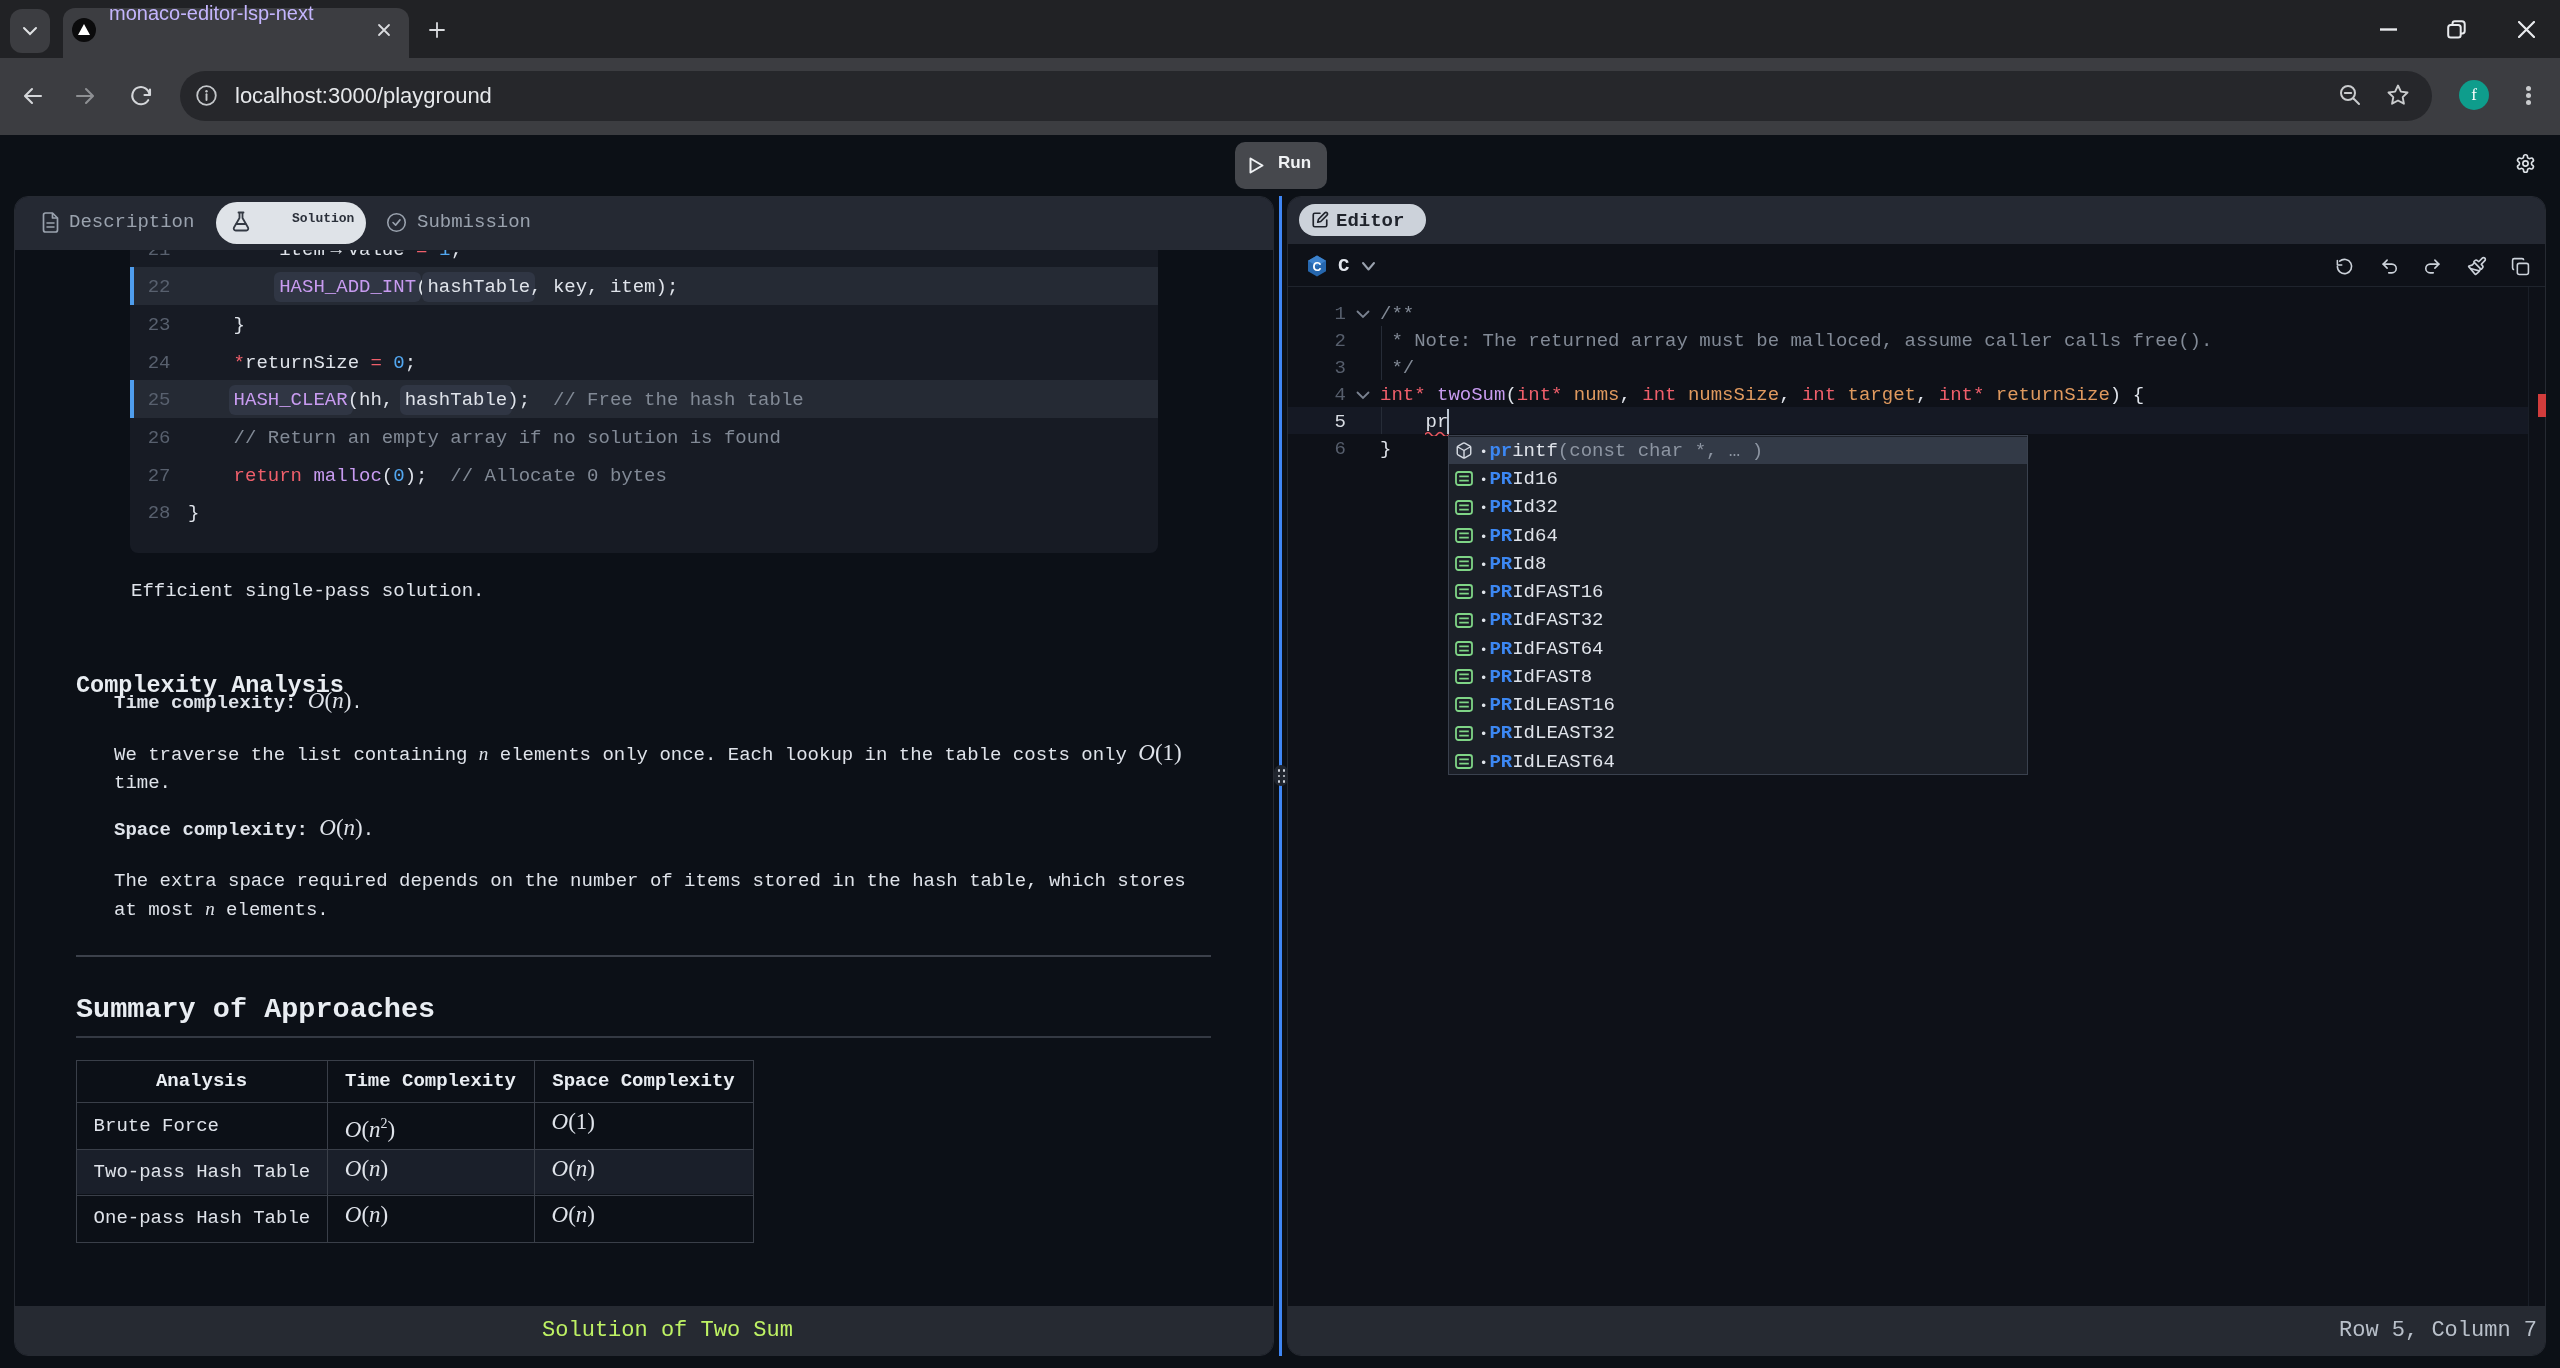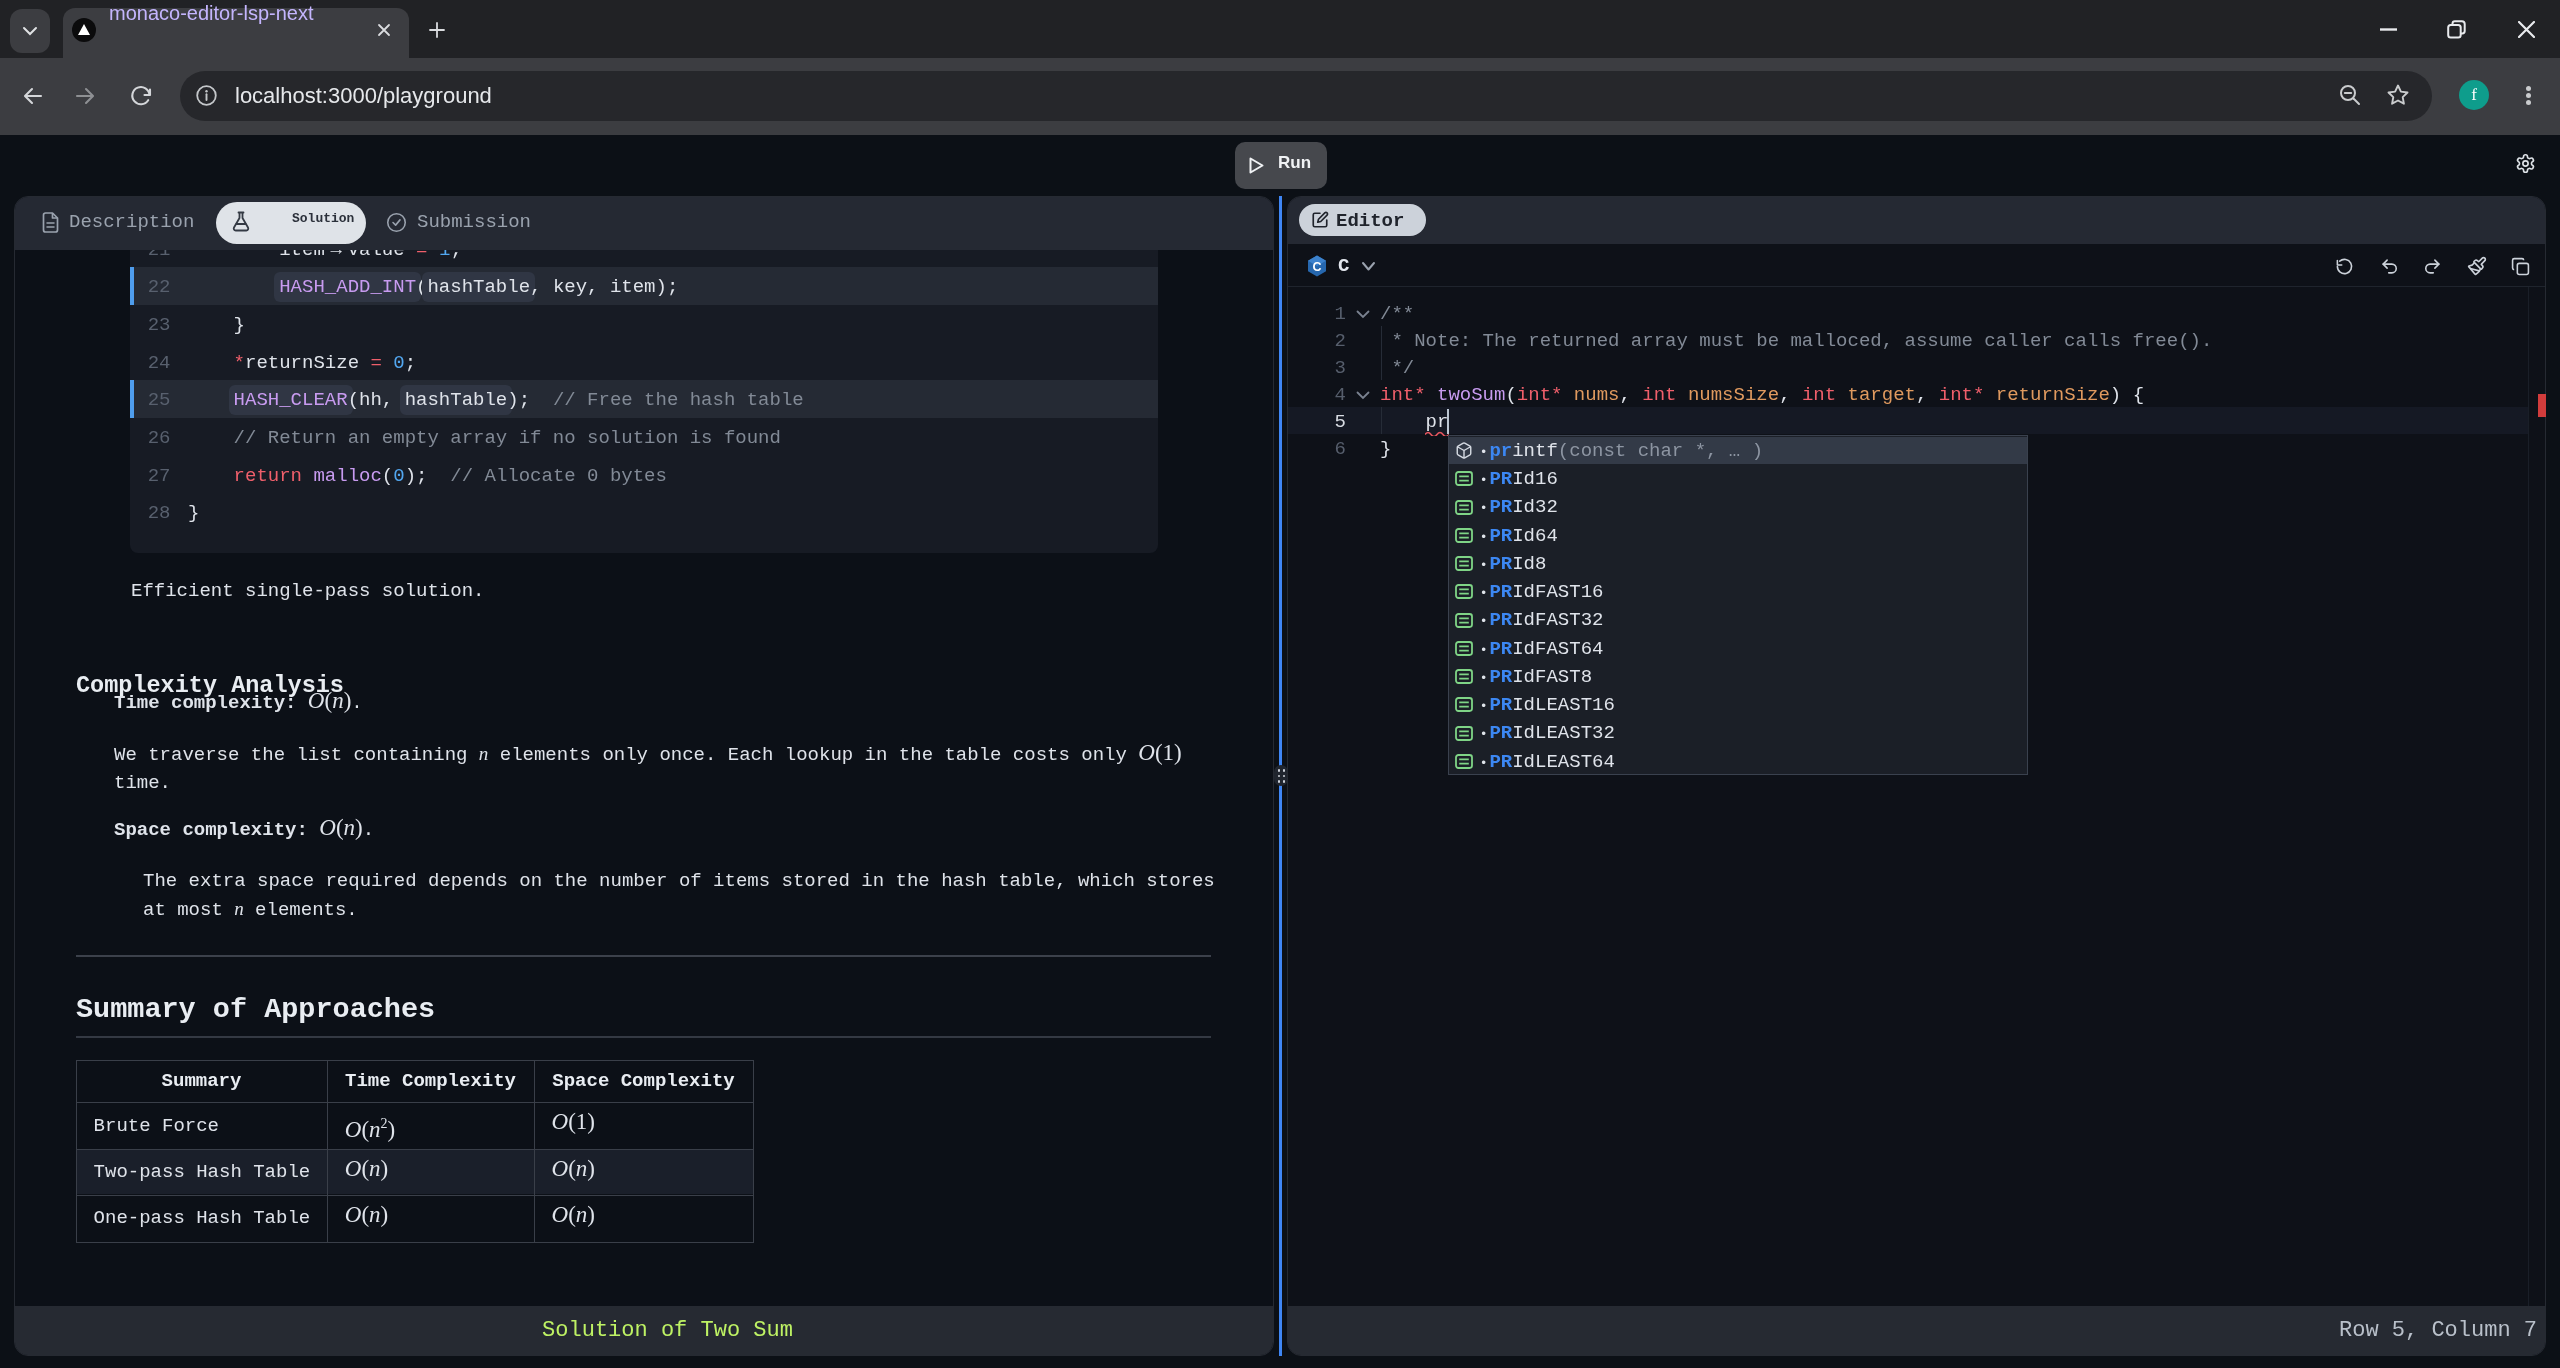--- a/index.html
+++ b/index.html
@@ -123,36 +123,36 @@
   <div class="abs" style="left:114.5px;top:130px;width:1028.5px;height:37.66px;background:#252a34;"></div>
   <div class="abs" style="left:114.5px;top:130px;width:4px;height:37.66px;background:#4f9ded;"></div>
   <div class="abs m pre" style="left:114.5px;top:-18.2px;width:41px;line-height:37.66px;font-size:19px;color:#58606e;text-align:right;">21<br>22<br>23<br>24<br>25<br>26<br>27<br>28</div>
   <div class="abs m pre" style="left:173px;top:-18.2px;line-height:37.66px;font-size:19px;"><span class="w">        item</span><span class="lig w">→</span><span class="w">value </span><span class="red">=</span><span class="w"> </span><span class="blu">1</span><span class="w">;</span><br><span class="w">        </span><span class="pil lav">HASH_ADD_INT</span><span class="w">(</span><span class="pil w">hashTable</span><span class="w">, key, item);</span><br><span class="w">    }</span><br><span class="w">    </span><span class="red">*</span><span class="w">returnSize </span><span class="red">=</span><span class="w"> </span><span class="blu">0</span><span class="w">;</span><br><span class="w">    </span><span class="pil lav">HASH_CLEAR</span><span class="w">(hh, </span><span class="pil w">hashTable</span><span class="w">);  </span><span class="com">// Free the hash table</span><br><span class="w">    </span><span class="com">// Return an empty array if no solution is found</span><br><span class="w">    </span><span class="red">return</span><span class="w"> </span><span class="lav">malloc</span><span class="w">(</span><span class="blu">0</span><span class="w">);  </span><span class="com">// Allocate 0 bytes</span><br><span class="w">}</span></div>
 
   <div class="abs m" style="left:116px;top:326.5px;line-height:28px;font-size:19px;color:#dfe3ea;">Efficient single-pass solution.</div>
   <div class="abs m" style="left:61px;top:388.5px;line-height:30px;font-size:23.5px;font-weight:bold;color:#e9edf2;margin-top:32px;">Complexity Analysis</div>
   <div class="abs m" style="left:99px;top:437px;line-height:28px;font-size:19px;color:#dfe3ea;"><b>Time complexity:</b> <span class="kx"><i>O</i>(<i>n</i>)</span>.</div>
   <div class="abs m" style="left:99px;top:489px;line-height:28px;font-size:19px;color:#dfe3ea;">We traverse the list containing <i class="math">n</i> elements only once. Each lookup in the table costs only <span class="kx"><i>O</i>(1)</span><br>time.</div>
   <div class="abs m" style="left:99px;top:564px;line-height:28px;font-size:19px;color:#dfe3ea;"><b>Space complexity:</b> <span class="kx"><i>O</i>(<i>n</i>)</span>.</div>
-  <div class="abs m" style="left:99px;top:616.5px;line-height:28px;font-size:19px;color:#dfe3ea;margin-left:29px;">The extra space required depends on the number of items stored in the hash table, which stores<br>at most <i class="math">n</i> elements.</div>
+  <div class="abs m" style="left:99px;top:616.5px;line-height:28px;font-size:19px;color:#dfe3ea;">The extra space required depends on the number of items stored in the hash table, which stores<br>at most <i class="math">n</i> elements.</div>
   <div class="abs" style="left:61px;top:705px;width:1135px;height:2px;background:#3c414b;"></div>
   <div class="abs m" style="left:61px;top:741px;line-height:38px;font-size:28.5px;font-weight:bold;color:#e9edf2;">Summary of Approaches</div>
   <div class="abs" style="left:61px;top:786px;width:1135px;height:1.5px;background:#343943;"></div>
 
   <div class="abs" style="left:62px;top:899.7px;width:675.5px;height:44.4px;background:#1a1f2a;"></div>
   <div class="abs" style="left:61px;top:810px;width:677.5px;height:1px;background:#3a3f49;"></div>
   <div class="abs" style="left:61px;top:852.3px;width:677.5px;height:1px;background:#3a3f49;"></div>
   <div class="abs" style="left:61px;top:898.7px;width:677.5px;height:1px;background:#3a3f49;"></div>
   <div class="abs" style="left:61px;top:945.1px;width:677.5px;height:1px;background:#3a3f49;"></div>
   <div class="abs" style="left:61px;top:991.5px;width:677.5px;height:1px;background:#3a3f49;"></div>
   <div class="abs" style="left:61px;top:810px;width:1px;height:182.5px;background:#3a3f49;"></div>
   <div class="abs" style="left:312.2px;top:810px;width:1px;height:182.5px;background:#3a3f49;"></div>
   <div class="abs" style="left:518.9px;top:810px;width:1px;height:182.5px;background:#3a3f49;"></div>
   <div class="abs" style="left:737.5px;top:810px;width:1px;height:182.5px;background:#3a3f49;"></div>
-  <div class="abs m" style="left:61px;top:817px;width:251px;line-height:28px;text-align:center;font-size:19px;font-weight:bold;color:#e9edf2;">Summary</div>
+  <div class="abs m" style="left:61px;top:817px;width:251px;line-height:28px;text-align:center;font-size:19px;font-weight:bold;color:#e9edf2;">Analysis</div>
   <div class="abs m" style="left:312px;top:817px;width:207px;line-height:28px;text-align:center;font-size:19px;font-weight:bold;color:#e9edf2;">Time Complexity</div>
   <div class="abs m" style="left:519px;top:817px;width:219px;line-height:28px;text-align:center;font-size:19px;font-weight:bold;color:#e9edf2;">Space Complexity</div>
   <div class="abs m" style="left:78.6px;top:861.5px;line-height:28px;font-size:19px;color:#dfe3ea;">Brute Force</div>
   <div class="abs m" style="left:329.8px;top:858px;line-height:32px;font-size:19px;color:#dfe3ea;"><span class="kx"><i>O</i>(<i>n</i><sup style="font-size:14px;">2</sup>)</span></div>
   <div class="abs m" style="left:536.5px;top:858px;line-height:28px;font-size:19px;color:#dfe3ea;"><span class="kx"><i>O</i>(1)</span></div>
   <div class="abs m" style="left:78.6px;top:907.9px;line-height:28px;font-size:19px;color:#dfe3ea;">Two-pass Hash Table</div>
   <div class="abs m" style="left:329.8px;top:905px;line-height:28px;font-size:19px;color:#dfe3ea;"><span class="kx"><i>O</i>(<i>n</i>)</span></div>
   <div class="abs m" style="left:536.5px;top:905px;line-height:28px;font-size:19px;color:#dfe3ea;"><span class="kx"><i>O</i>(<i>n</i>)</span></div>
   <div class="abs m" style="left:78.6px;top:954.3px;line-height:28px;font-size:19px;color:#dfe3ea;">One-pass Hash Table</div>
   <div class="abs m" style="left:329.8px;top:951px;line-height:28px;font-size:19px;color:#dfe3ea;"><span class="kx"><i>O</i>(<i>n</i>)</span></div>

